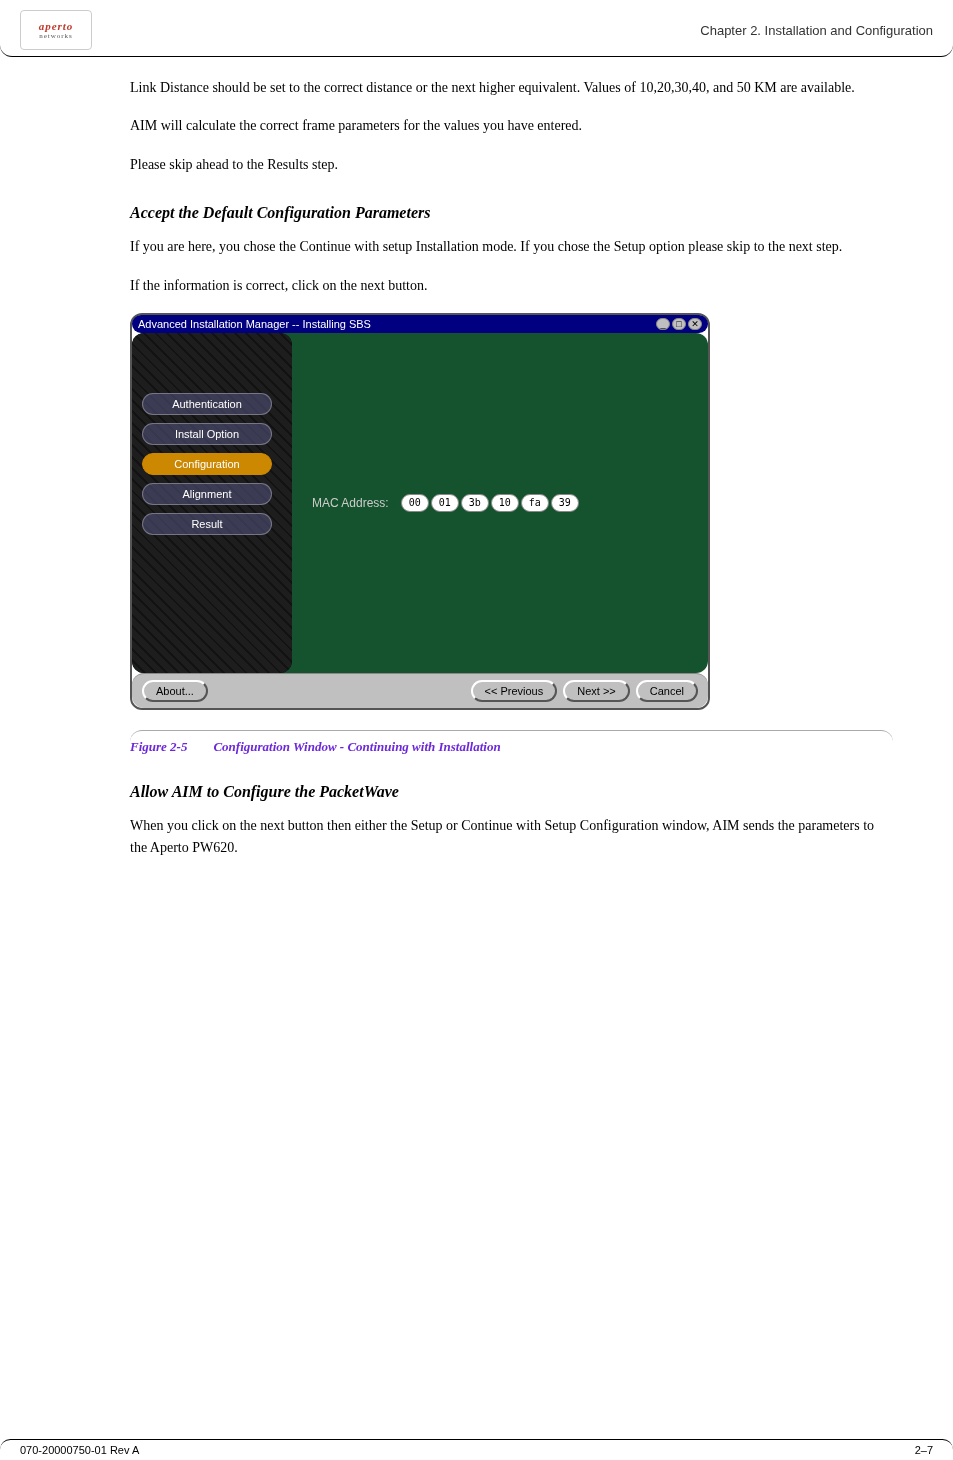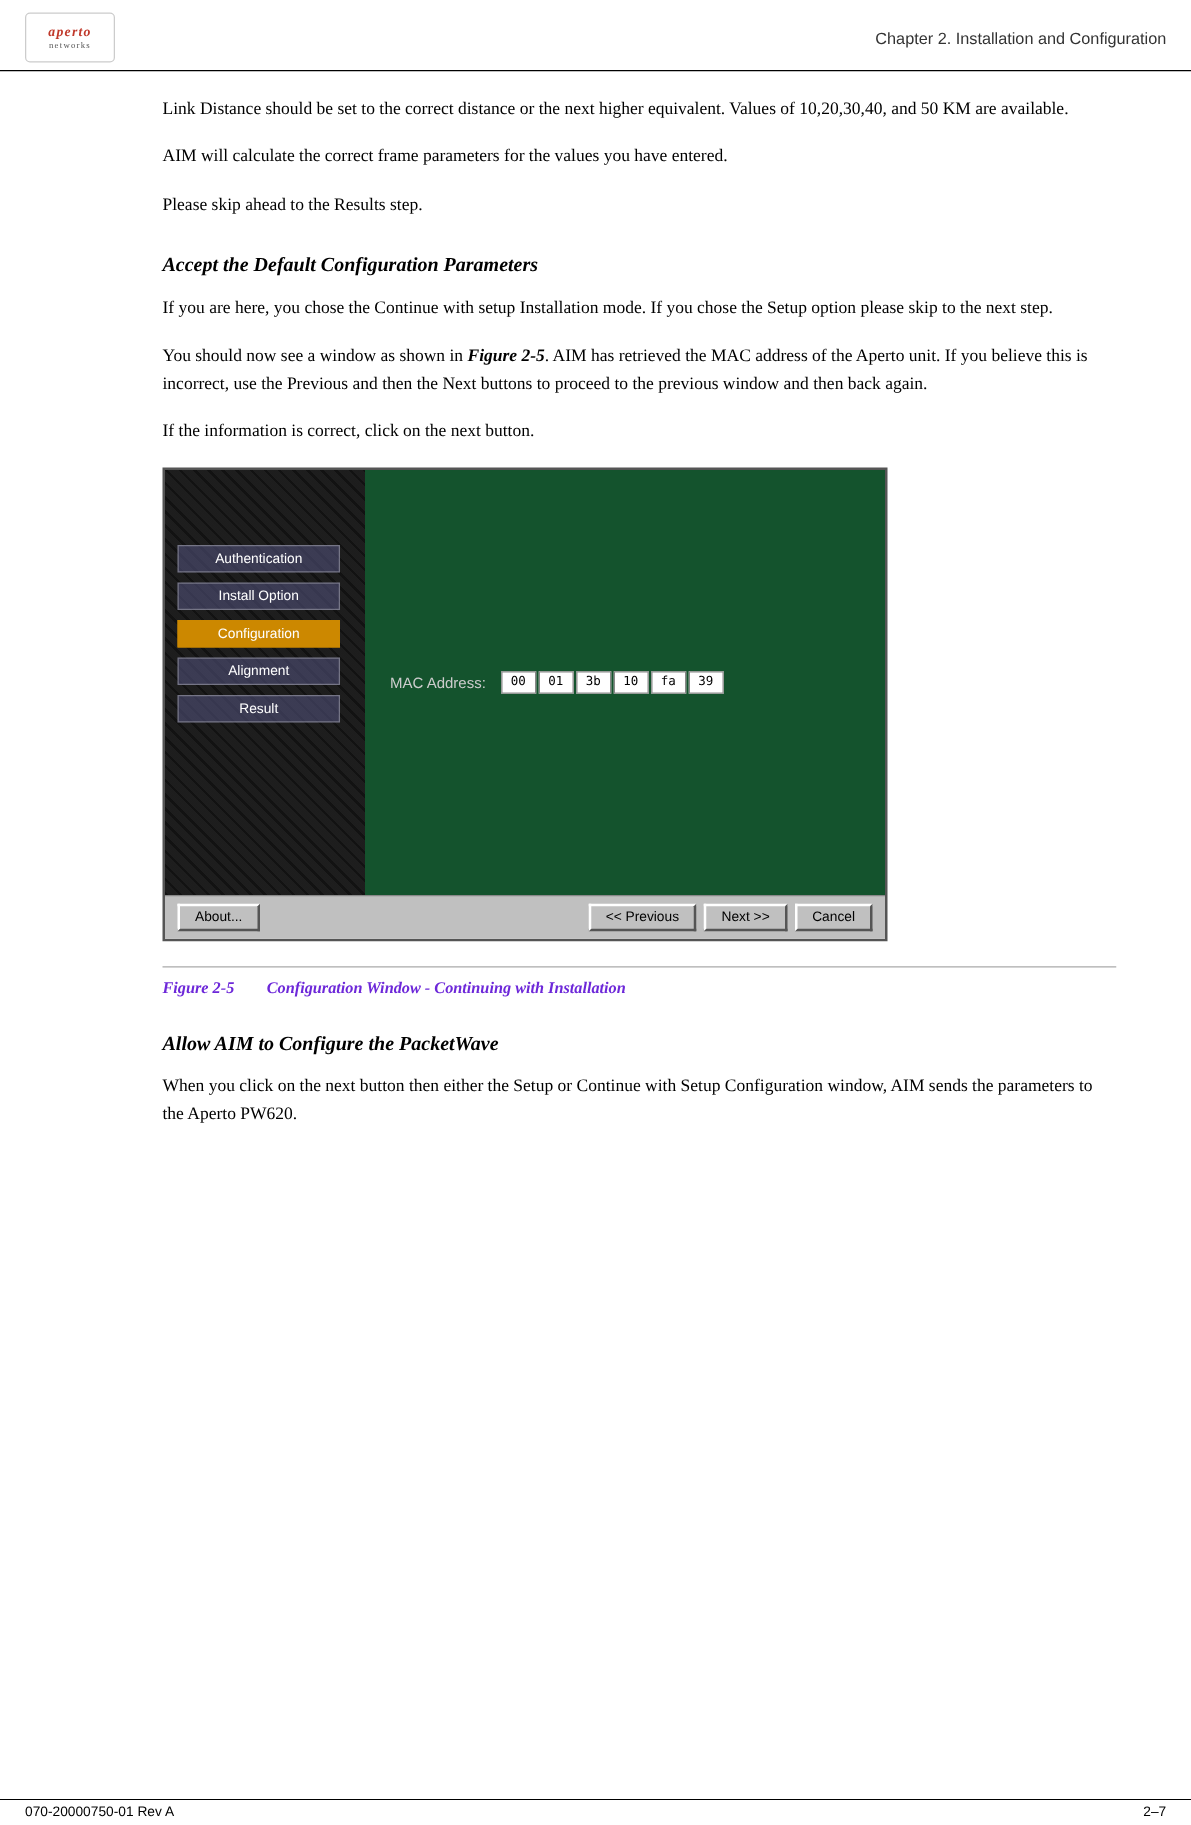--- a/index.html
+++ b/index.html
@@ -1,15 +1,15 @@
 <!DOCTYPE html>
 <html><head>
   <meta charset="utf-8">
   <style>
-    * { box-sizing: border-box; margin: 0; padding: 0; }
+    * { box-sizing: border-box; margin: 0; padding: 0; border-radius: 12px; }
     body {
       font-family: Georgia, 'Times New Roman', serif;
       font-size: 14px;
       background: #ffffff;
       color: #000000;
       width: 953px;
       min-height: 1460px;
     }
 
     
@@ -256,26 +256,31 @@
 
 <div class="content">
 
   <p class="para">Link Distance should be set to the correct distance or the next higher equivalent. Values of 10,20,30,40, and 50 KM are available.</p>
   <p class="para">AIM will calculate the correct frame parameters for the values you have entered.</p>
   <p class="para">Please skip ahead to the Results step.</p>
 
   <div class="section-heading">Accept the Default Configuration Parameters</div>
 
   <p class="para">If you are here, you chose the Continue with setup Installation mode. If you chose the Setup option please skip to the next step.</p>
-  <p class="para">
-    You should now see a window as shown in <span style="font-style:italic;font-weight:bold;">Figure 2-5</span>. AIM has retrieved the MAC address of the Aperto unit. If you believe this is incorrect, use the Previous and then the Next buttons to proceed to the previous window and then back again.
-  </p>
   <p class="para">If the information is correct, click on the next button.</p>
 
   <div class="screenshot-wrapper">
+    <div class="screenshot-titlebar">
+      <span>Advanced Installation Manager -- Installing SBS</span>
+      <div class="titlebar-buttons">
+        <div class="titlebar-btn">_</div>
+        <div class="titlebar-btn">□</div>
+        <div class="titlebar-btn">✕</div>
+      </div>
+    </div>
     <div class="screenshot-body">
       <div class="screenshot-sidebar">
         <div class="screenshot-bg"></div>
         <div class="sidebar-menu">
           <div class="menu-item inactive">Authentication</div>
           <div class="menu-item inactive">Install Option</div>
           <div class="menu-item active">Configuration</div>
           <div class="menu-item inactive">Alignment</div>
           <div class="menu-item inactive">Result</div>
         </div>

